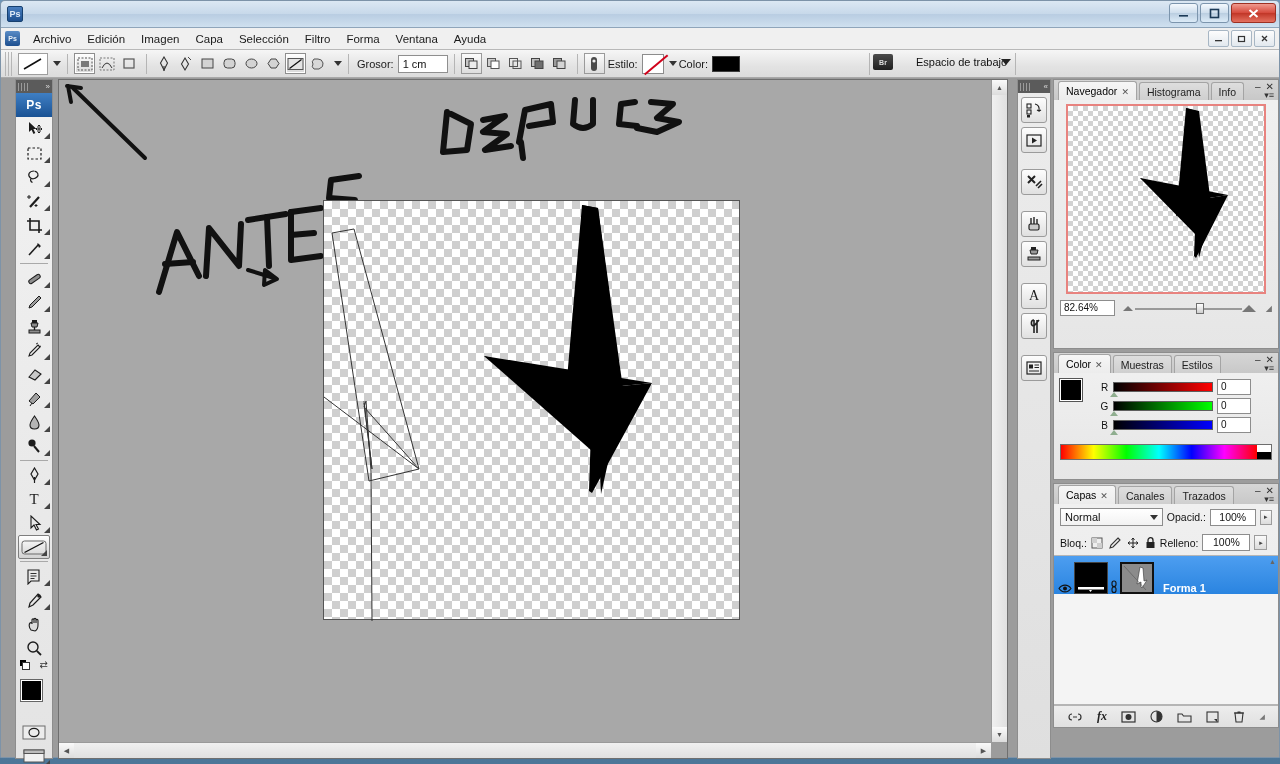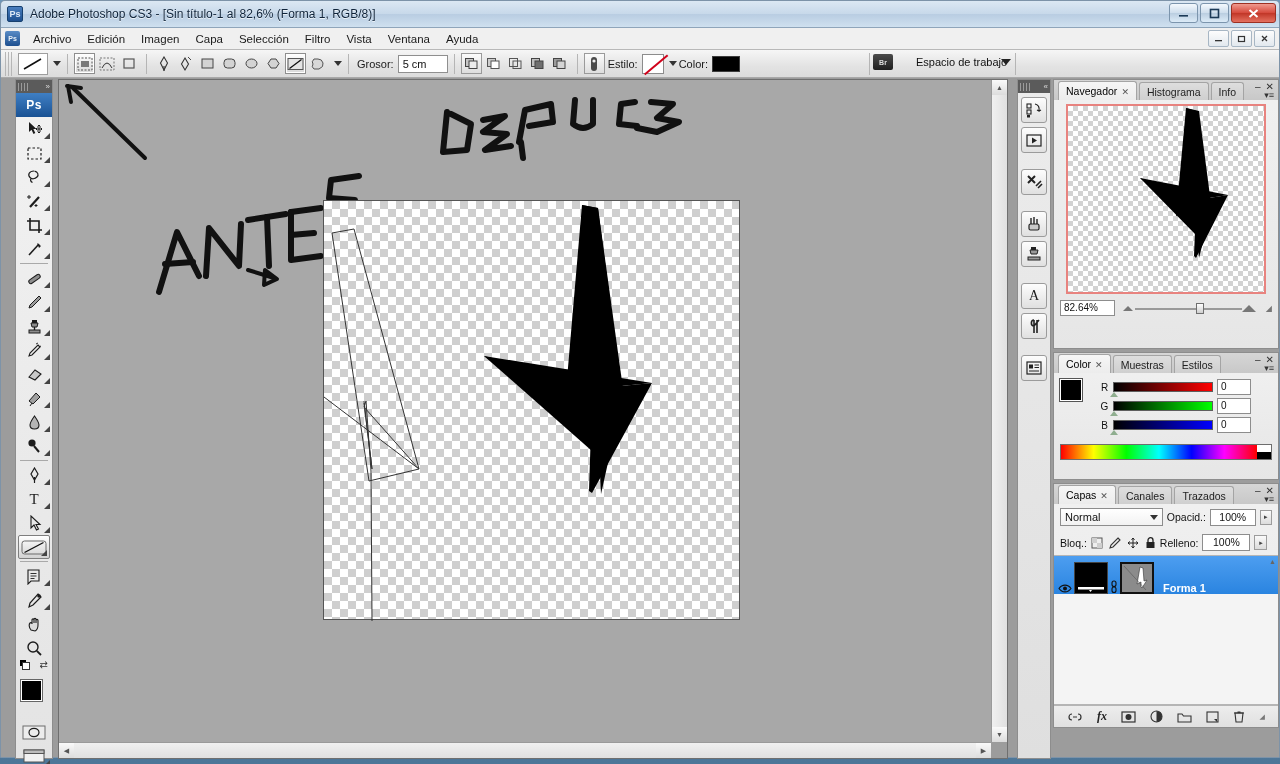--- a/index.html
+++ b/index.html
@@ -344,21 +344,20 @@
   .ink { stroke:#111; fill:none; stroke-linecap:round; stroke-linejoin:round; }
 </style>
 </head>
 <body>
 
 <div id="app">
   <div class="win">
 
     <div class="titlebar">
       <div class="ps-badge">Ps</div>
-      <div class="title-text">Adobe Photoshop CS3 - [Sin título-1 al 82,6% (Forma 1, RGB/8)]</div>
       <div class="win-btns">
         <div class="wb">
           <svg width="11" height="11" viewBox="0 0 11 11">
               <rect x="1" y="7" width="9" height="1.6" fill="#1b3a57"></rect>
             </svg>
         </div>
         <div class="wb">
           <svg width="11" height="11" viewBox="0 0 11 11">
               <rect x="1.5" y="1.5" width="8" height="8" fill="none" stroke="#1b3a57" stroke-width="1.6"></rect>
             </svg>
@@ -372,21 +371,21 @@
     </div>
 
     <div class="menubar">
       <div class="menu-icon">Ps</div>
       <div class="menu-item">Archivo</div>
       <div class="menu-item">Edición</div>
       <div class="menu-item">Imagen</div>
       <div class="menu-item">Capa</div>
       <div class="menu-item">Selección</div>
       <div class="menu-item">Filtro</div>
-      <div class="menu-item">Vista</div>
+      <div class="menu-item">Forma</div>
       <div class="menu-item">Ventana</div>
       <div class="menu-item">Ayuda</div>
       <div class="menubar-right">
         <div class="mwb">
           <svg width="9" height="9" viewBox="0 0 9 9">
               <rect x="1" y="6" width="7" height="1.3" fill="#333"></rect>
             </svg>
         </div>
         <div class="mwb">
           <svg width="9" height="9" viewBox="0 0 9 9">
@@ -475,21 +474,21 @@
         <div class="obtn">
           <svg width="16" height="14" viewBox="0 0 16 14">
               <path d="M4 2 Q1 5 3 7 Q1 10 4 12 L9 12 Q14 10 13 6 Q12 2 8 2 Z" fill="#d8d8d8" stroke="#555" stroke-width="1"></path>
             </svg>
         </div>
         <div class="caret"></div>
       </div>
 
       <div class="opt-sep"></div>
       <div class="olabel">Grosor:</div>
-      <div class="otext">5 cm</div>
+      <div class="otext">1 cm</div>
 
       <div class="opt-sep"></div>
       <div class="ogrp">
         <div class="obtn framed">
           <svg width="15" height="13" viewBox="0 0 15 13">
               <rect x="1.5" y="1.5" width="8" height="8" fill="#c6c6c6" stroke="#444" stroke-width="1"></rect>
               <rect x="5" y="4" width="8" height="7.5" fill="#ececec" stroke="#444" stroke-width="1"></rect>
             </svg>
         </div>
         <div class="obtn">

